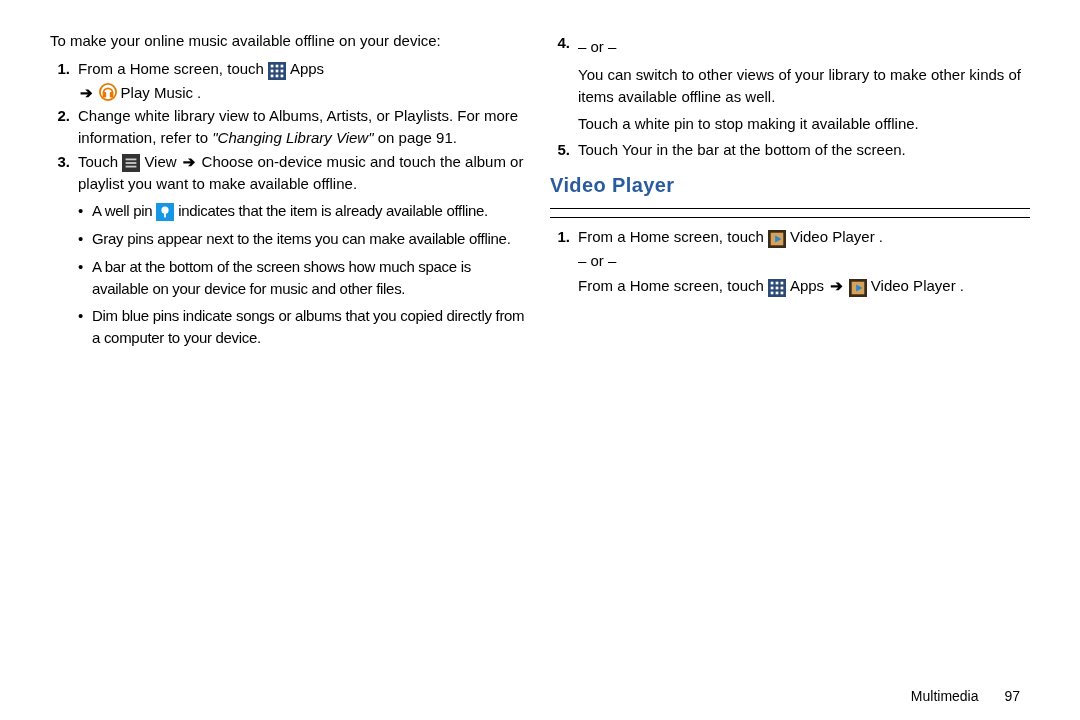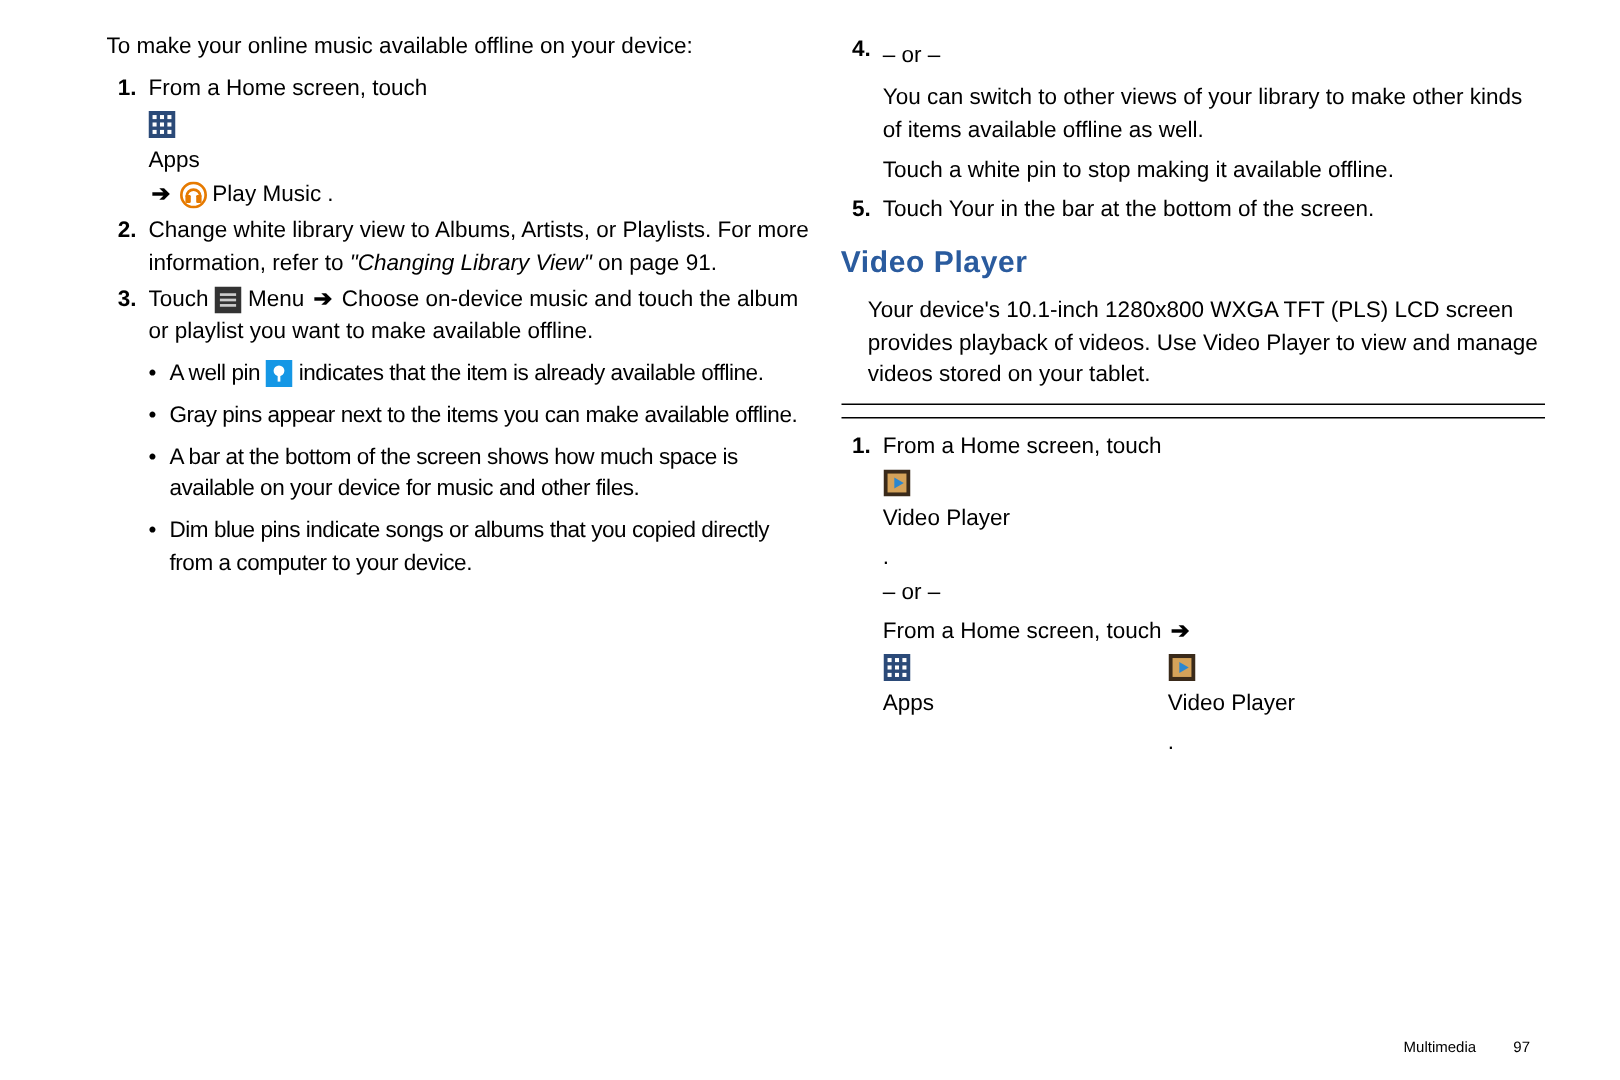--- a/index.html
+++ b/index.html
@@ -7,23 +7,22 @@
     font-family: Arial, Helvetica, sans-serif;
     font-size: 15px;
     color: #000;
     width: 1080px;
     height: 720px;
     background: #fff;
     position: relative;
   }
   .page {
     display: flex;
-    padding: 20px 50px 10px 50px;
+    padding: 30px 50px 10px 50px;
     gap: 20px;
-    margin-left: 21px;
   }
   .col {
     flex: 1;
     line-height: 1.45;
   }
   .intro { margin-bottom: 6px; }
   .step { display: flex; margin: 2px 0; }
   .step-num { font-weight: bold; width: 28px; flex-shrink: 0; text-align: right; padding-right: 8px; }
   .step-body { flex: 1; }
   .indent-line { margin-left: 28px; display: flex; align-items: center; flex-wrap: wrap; gap: 4px; margin-top: 2px; margin-bottom: 2px;}
@@ -42,28 +41,28 @@
     letter-spacing: 0.4px;
   }
   .para { margin: 2px 0 2px 0; }
   .indent-para { margin-left: 18px; }
   hr.rule { border: none; border-top: 1.3px solid #000; margin: 8px 0; }
   .tip-row { margin: 2px 0 2px 0; }
   .footer {
     position: absolute;
     bottom: 16px;
     right: 60px;
-    font-size: 10px;
+    font-size: 14px;
     padding-left: 32px;
   }
   .footer-sec { margin-right: 22px; }
   
   .ico { display: inline-flex; vertical-align: middle; width: 18px; height: 18px; align-items:center; justify-content:center; flex-shrink:0; }
   .ico svg { width: 18px; height: 18px; display: block; }
-  .inline-seq { display:inline-flex; align-items:flex-start; gap:4px; flex-wrap:wrap;flex-direction:column; }
+  .inline-seq { display:inline-flex; align-items:flex-end; gap:4px; flex-wrap:wrap; }
 </style>
 </head>
 <body>
 
 <div class="page">
 
   <div class="col">
     <div class="intro">To make your online music available offline on your device:</div>
 
     <div class="step">
@@ -118,21 +117,21 @@
         <span class="inline-seq" style="display:inline">
           <span>Touch </span>
           <span class="ico">
             <svg viewBox="0 0 20 20">
                 <rect width="20" height="20" fill="#333"></rect>
                 <rect x="4" y="5" width="12" height="2" fill="#ccc"></rect>
                 <rect x="4" y="9" width="12" height="2" fill="#ccc"></rect>
                 <rect x="4" y="13" width="12" height="2" fill="#ccc"></rect>
               </svg>
           </span>
-          <span class="bold">Menu</span>
+          <span class="bold">View</span>
           <span class="arrow bold">➔</span>
           <span class="bold">Choose on-device music</span><span> and touch the album or playlist you want to make available offline.</span>
         </span>
       </div>
     </div>
 
     <div class="bullet-row">
       <div class="bullet-dot">•</div>
       <div class="bullet-body cond">
         <span>A well pin </span>
@@ -171,21 +170,20 @@
     </div>
 
     <div class="step" style="margin-top:4px">
       <div class="step-num">5.</div>
       <div class="step-body">
         <div><span>Touch </span><span class="bold">Your</span><span> in the bar at the bottom of the screen.</span></div>
       </div>
     </div>
 
     <div class="section-heading">Video Player</div>
-    <div class="para indent-para">Your device's 10.1-inch 1280x800 WXGA TFT (PLS) LCD screen provides playback of videos. Use Video Player to view and manage videos stored on your tablet.</div>
 
     <hr class="rule">
     <hr class="rule">
 
     <div class="step" style="margin-top:8px">
       <div class="step-num">1.</div>
       <div class="step-body">
         <div class="inline-seq">
           <span>From a Home screen, touch </span>
           <span class="ico">

